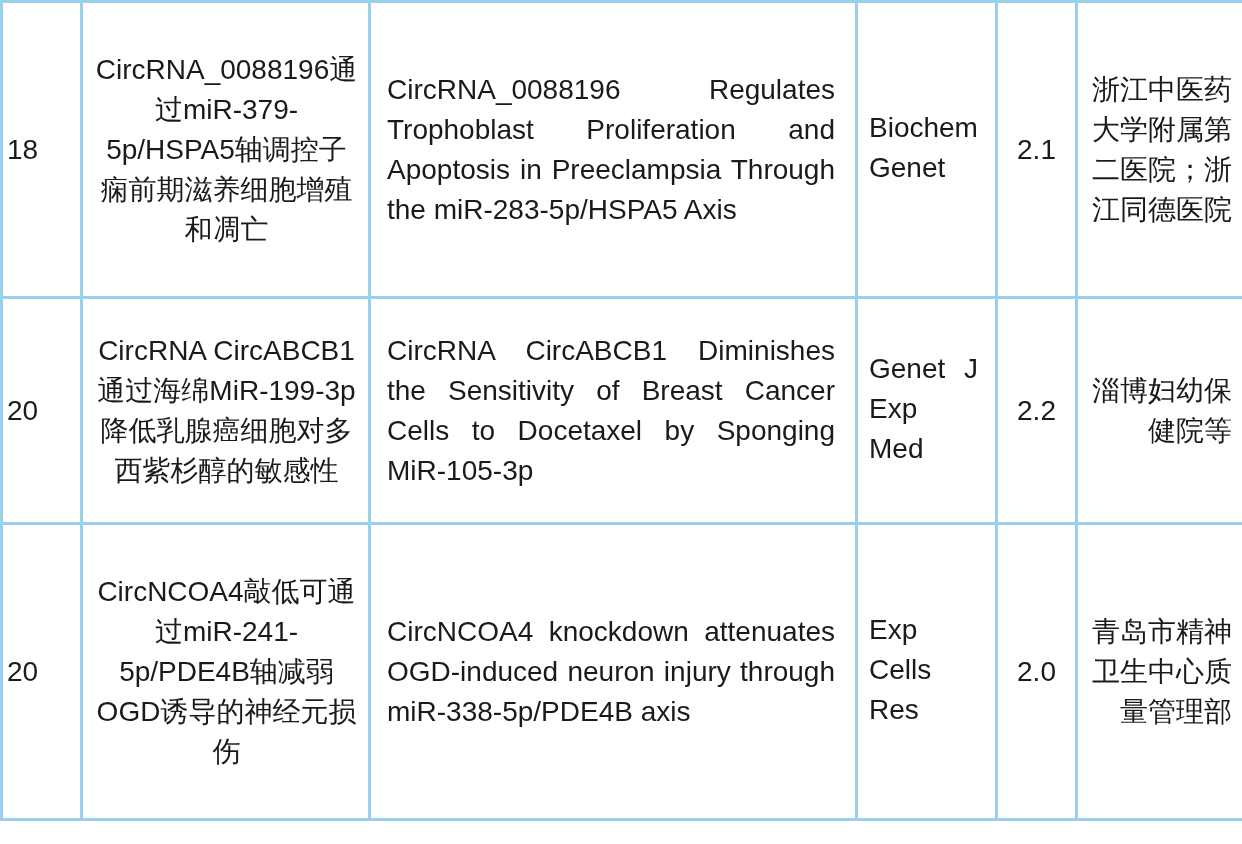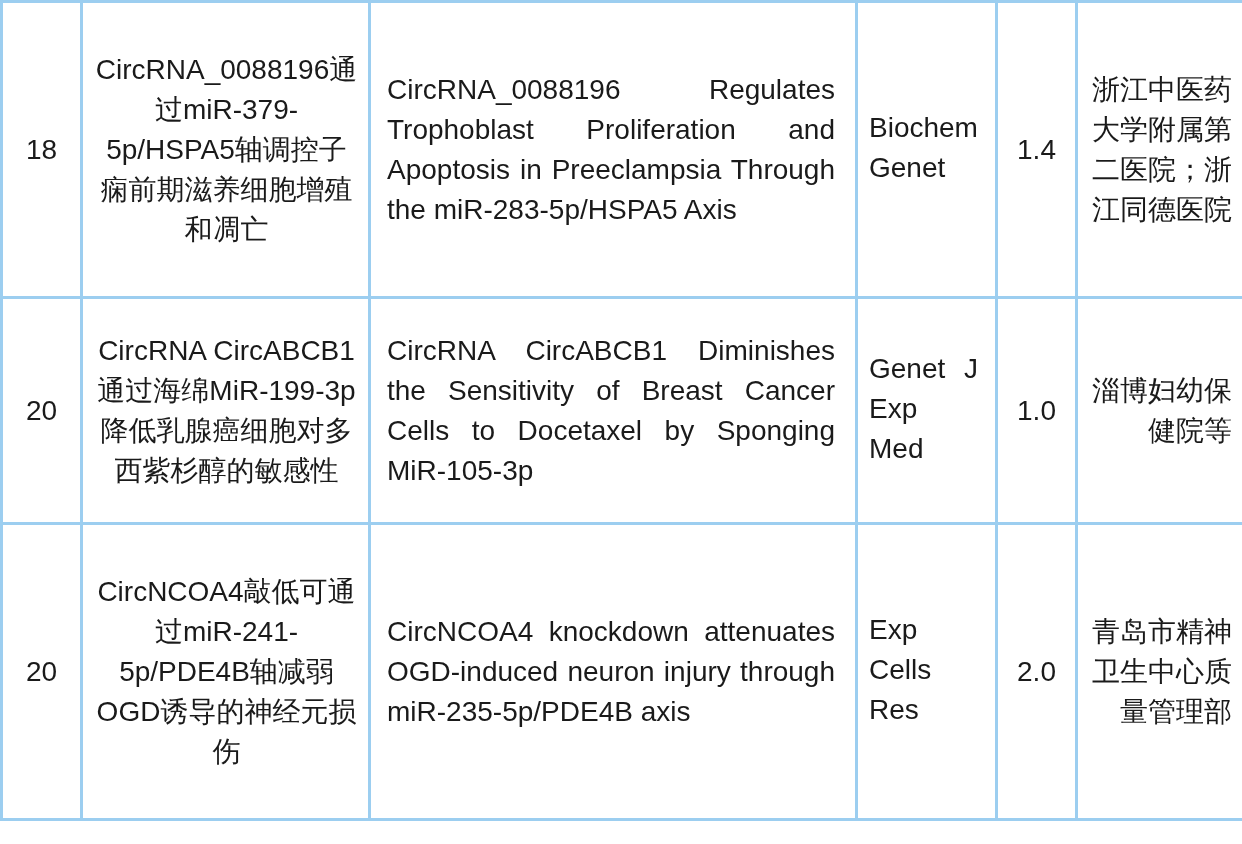--- a/index.html
+++ b/index.html
@@ -38,21 +38,20 @@
   col.c-en   { width: 487px; }
   col.c-jrnl { width: 140px; }
   col.c-if   { width: 80px; }
   col.c-inst { width: 167px; }
 
   tr.row-18 { height: 296px; }
   tr.row-19 { height: 226px; }
   tr.row-20 { height: 296px; }
 
   td.cell-num {
-    text-align: center;
     padding: 0 4px;
   }
   td.cell-zh {
     text-align: center;
     padding: 8px 10px 8px 12px;
   }
   td.cell-en {
     text-align: justify;
     padding: 8px 20px 8px 16px;
   }
@@ -81,34 +80,34 @@
       <col class="c-jrnl">
       <col class="c-if">
       <col class="c-inst">
     </colgroup>
     <tbody>
       <tr class="row-18">
         <td class="cell-num">18</td>
         <td class="cell-zh">CircRNA_0088196通过miR-379-5p/HSPA5轴调控子痫前期滋养细胞增殖和凋亡</td>
         <td class="cell-en">CircRNA_0088196 Regulates Trophoblast Proliferation and Apoptosis in Preeclampsia Through the miR-283-5p/HSPA5 Axis</td>
         <td class="cell-jrnl">Biochem Genet</td>
-        <td class="cell-if">1.4</td>
+        <td class="cell-if">2.1</td>
         <td class="cell-inst">浙江中医药大学附属第二医院；浙江同德医院</td>
       </tr>
       <tr class="row-19">
         <td class="cell-num">20</td>
         <td class="cell-zh">CircRNA CircABCB1通过海绵MiR-199-3p降低乳腺癌细胞对多西紫杉醇的敏感性</td>
         <td class="cell-en">CircRNA CircABCB1 Diminishes the Sensitivity of Breast Cancer Cells to Docetaxel by Sponging MiR-105-3p</td>
         <td class="cell-jrnl">Genet J Exp Med</td>
-        <td class="cell-if">1.0</td>
+        <td class="cell-if">2.2</td>
         <td class="cell-inst">淄博妇幼保健院等</td>
       </tr>
       <tr class="row-20">
         <td class="cell-num">20</td>
         <td class="cell-zh">CircNCOA4敲低可通过miR-241-5p/PDE4B轴减弱OGD诱导的神经元损伤</td>
-        <td class="cell-en">CircNCOA4 knockdown attenuates OGD-induced neuron injury through miR-235-5p/PDE4B axis</td>
+        <td class="cell-en">CircNCOA4 knockdown attenuates OGD-induced neuron injury through miR-338-5p/PDE4B axis</td>
         <td class="cell-jrnl">Exp Cells Res</td>
         <td class="cell-if">2.0</td>
         <td class="cell-inst">青岛市精神卫生中心质量管理部</td>
       </tr>
     </tbody>
   </table>
 </div>
 
 </body></html>

